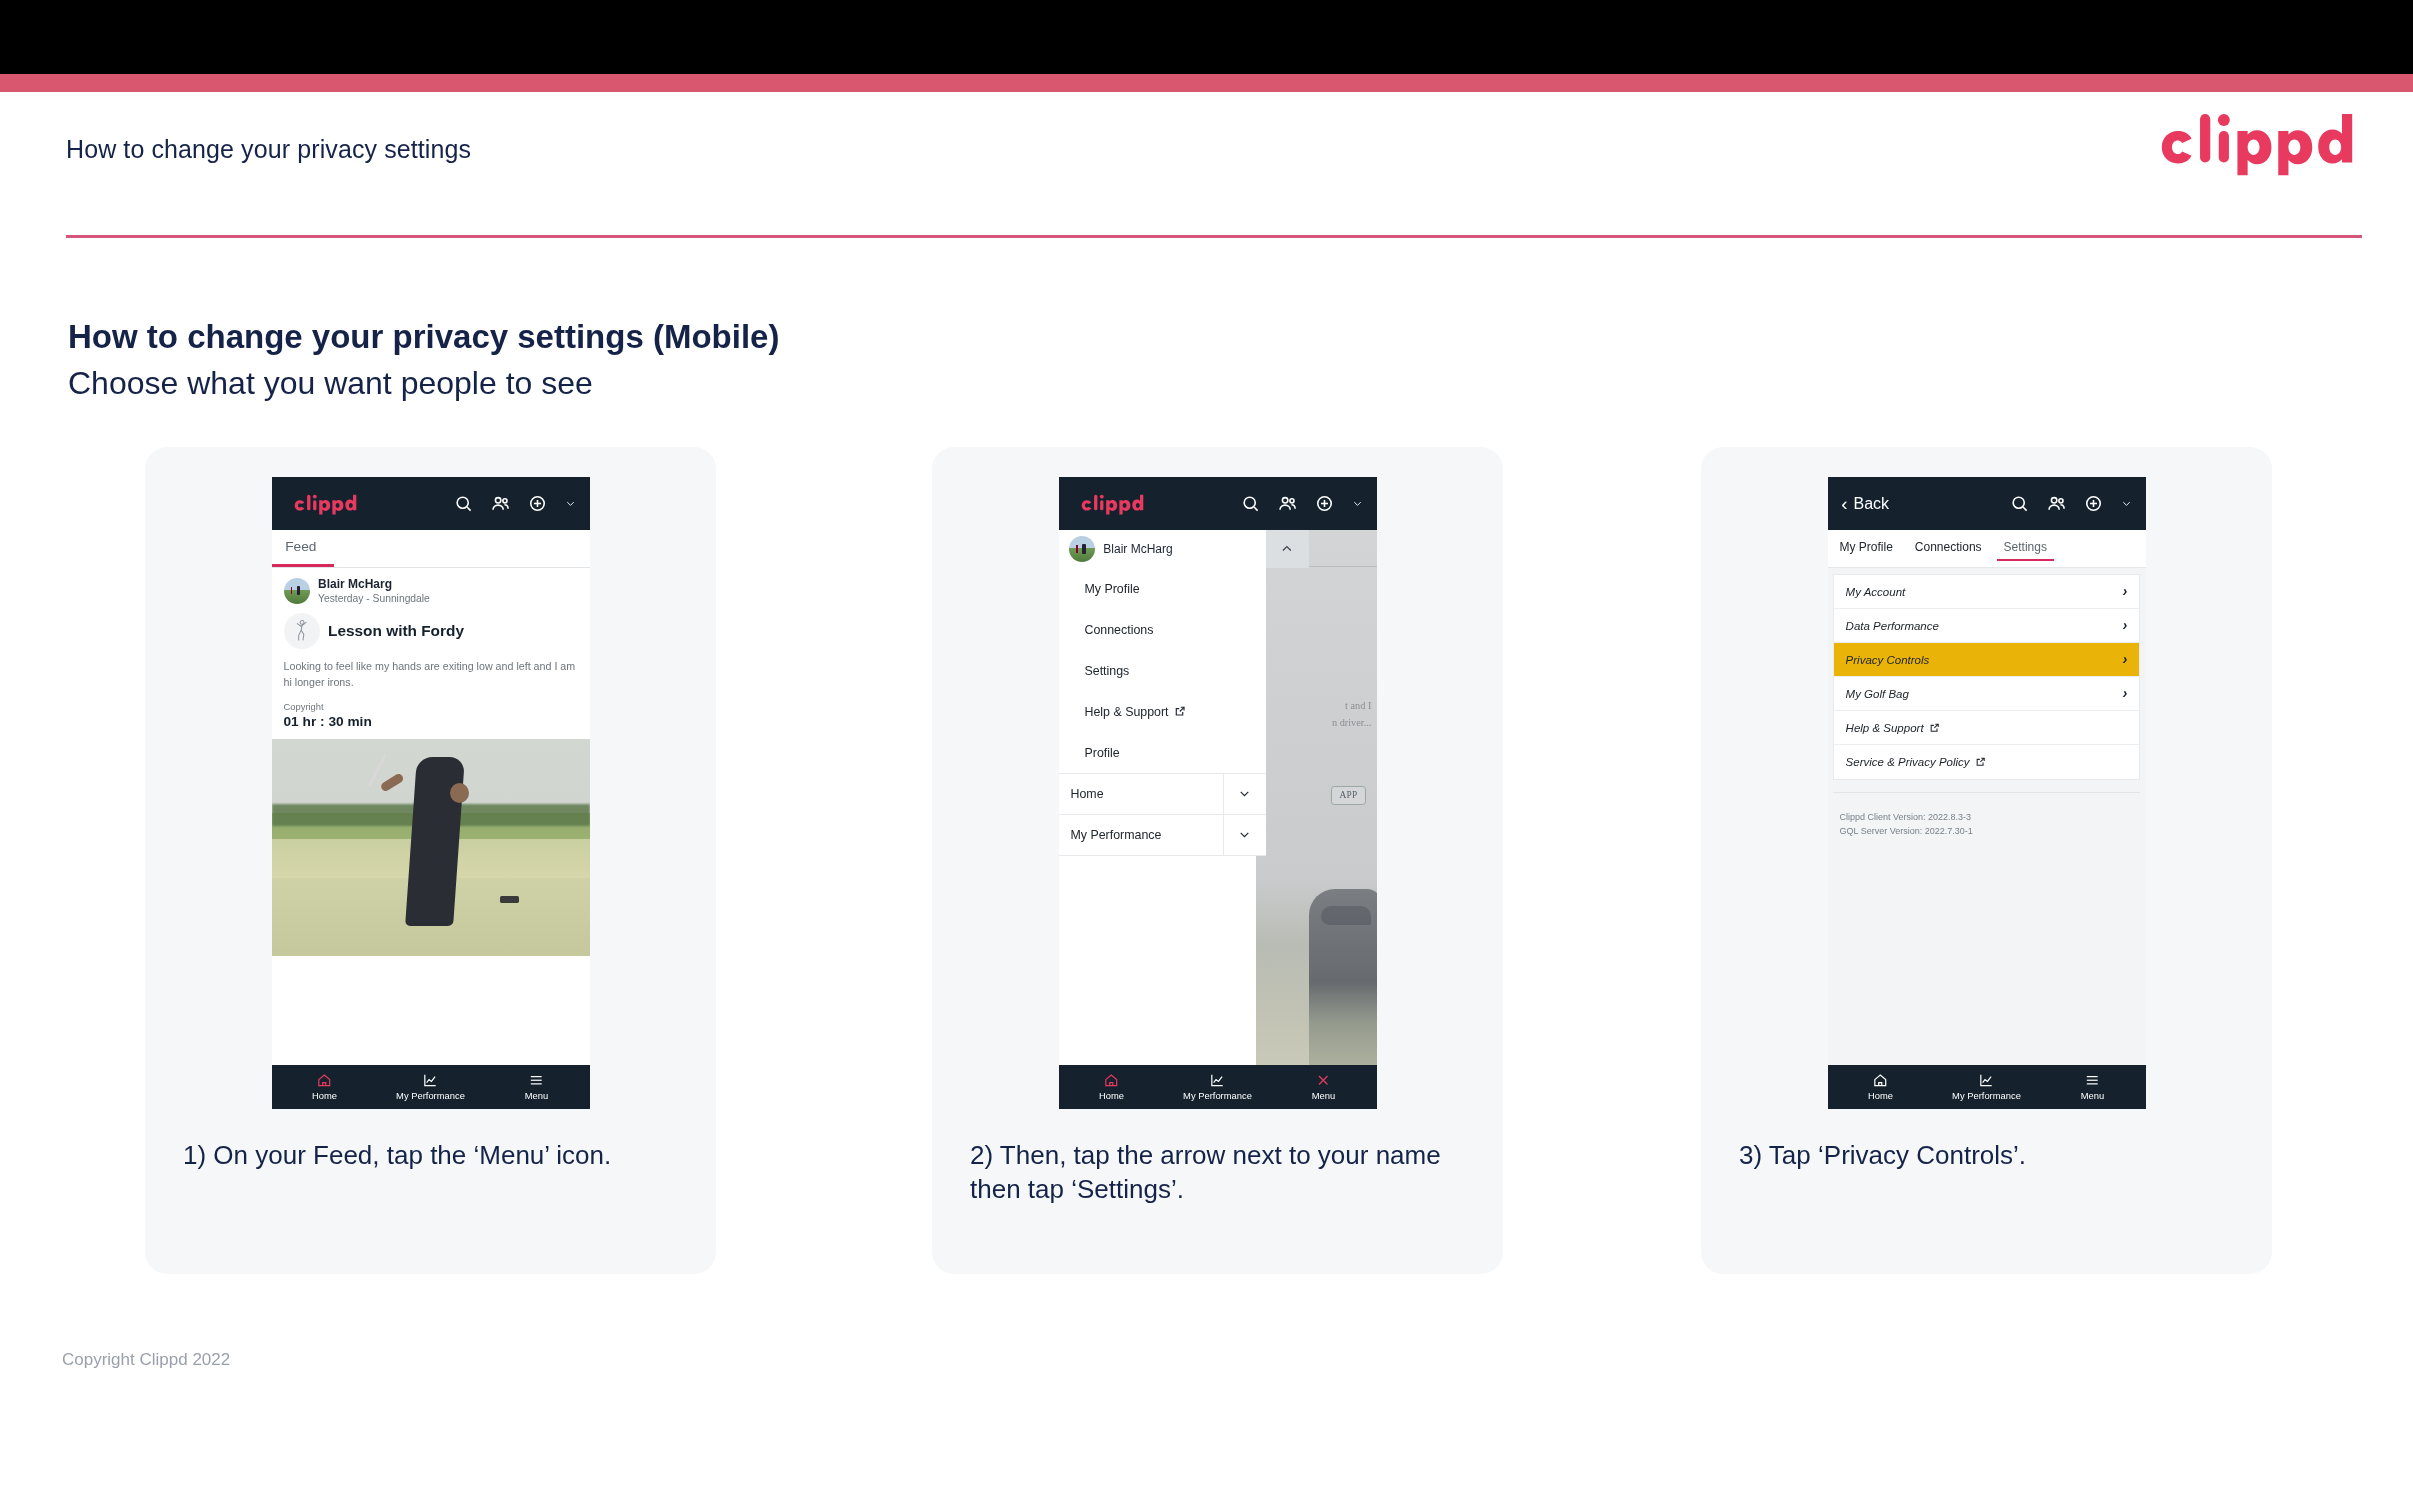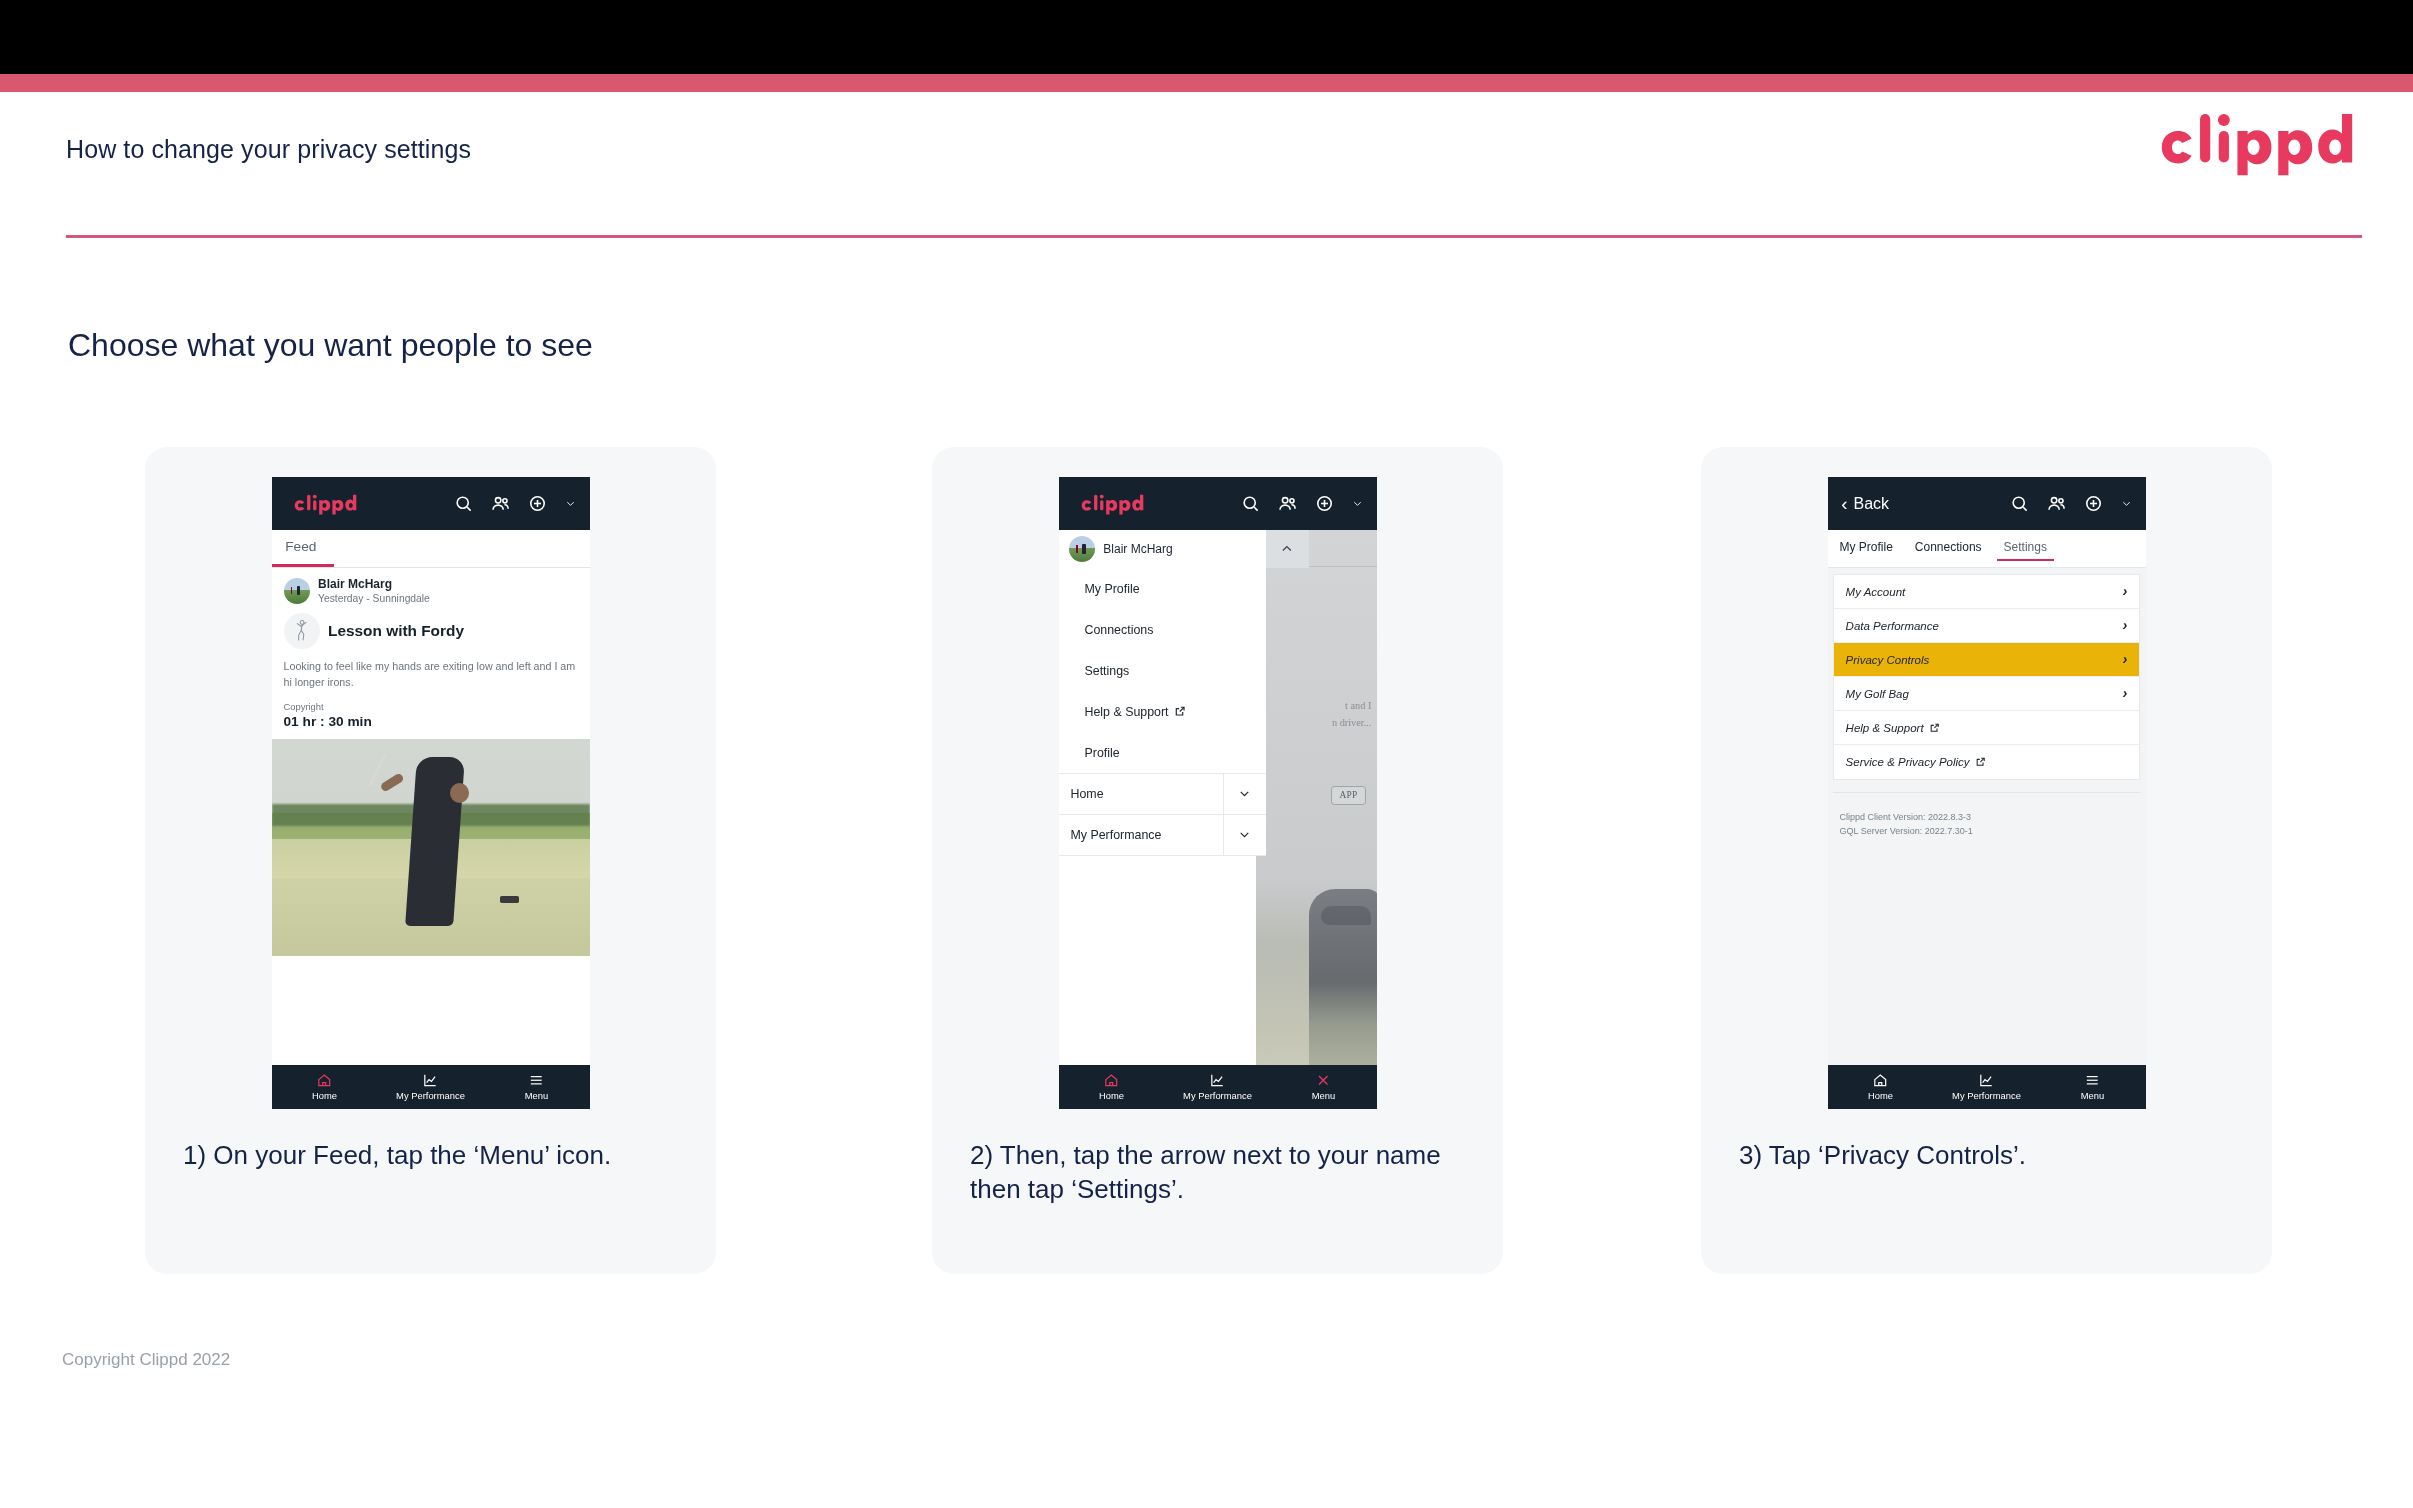--- a/index.html
+++ b/index.html
@@ -271,20 +271,21 @@
           <path d="M150 26h12v4c3-3 6-5 11-5 10 0 17 8 17 20s-7 20-17 20c-5 0-8-2-11-5v18h-12V26zm19 10c-4 0-7 4-7 9s3 9 7 9 7-4 7-9-3-9-7-9z"></path>
           <path d="M225 6h12v57h-12v-4c-3 3-6 5-11 5-10 0-17-8-17-20s7-20 17-20c5 0 8 2 11 5V6zm-8 30c-4 0-7 4-7 9s3 9 7 9 7-4 7-9-3-9-7-9z"></path>
         </g>
       </svg>
     </div>
 
     <div class="header-rule"></div>
   </div>
 
   <div class="title-block">
+    <div class="title-main">How to change your privacy settings (Mobile)</div>
     <div class="title-sub">Choose what you want people to see</div>
   </div>
 
   <div class="cards">
 
     <div class="card c1">
       <div class="phone">
 
         <div class="appbar">
           <div class="brand">

